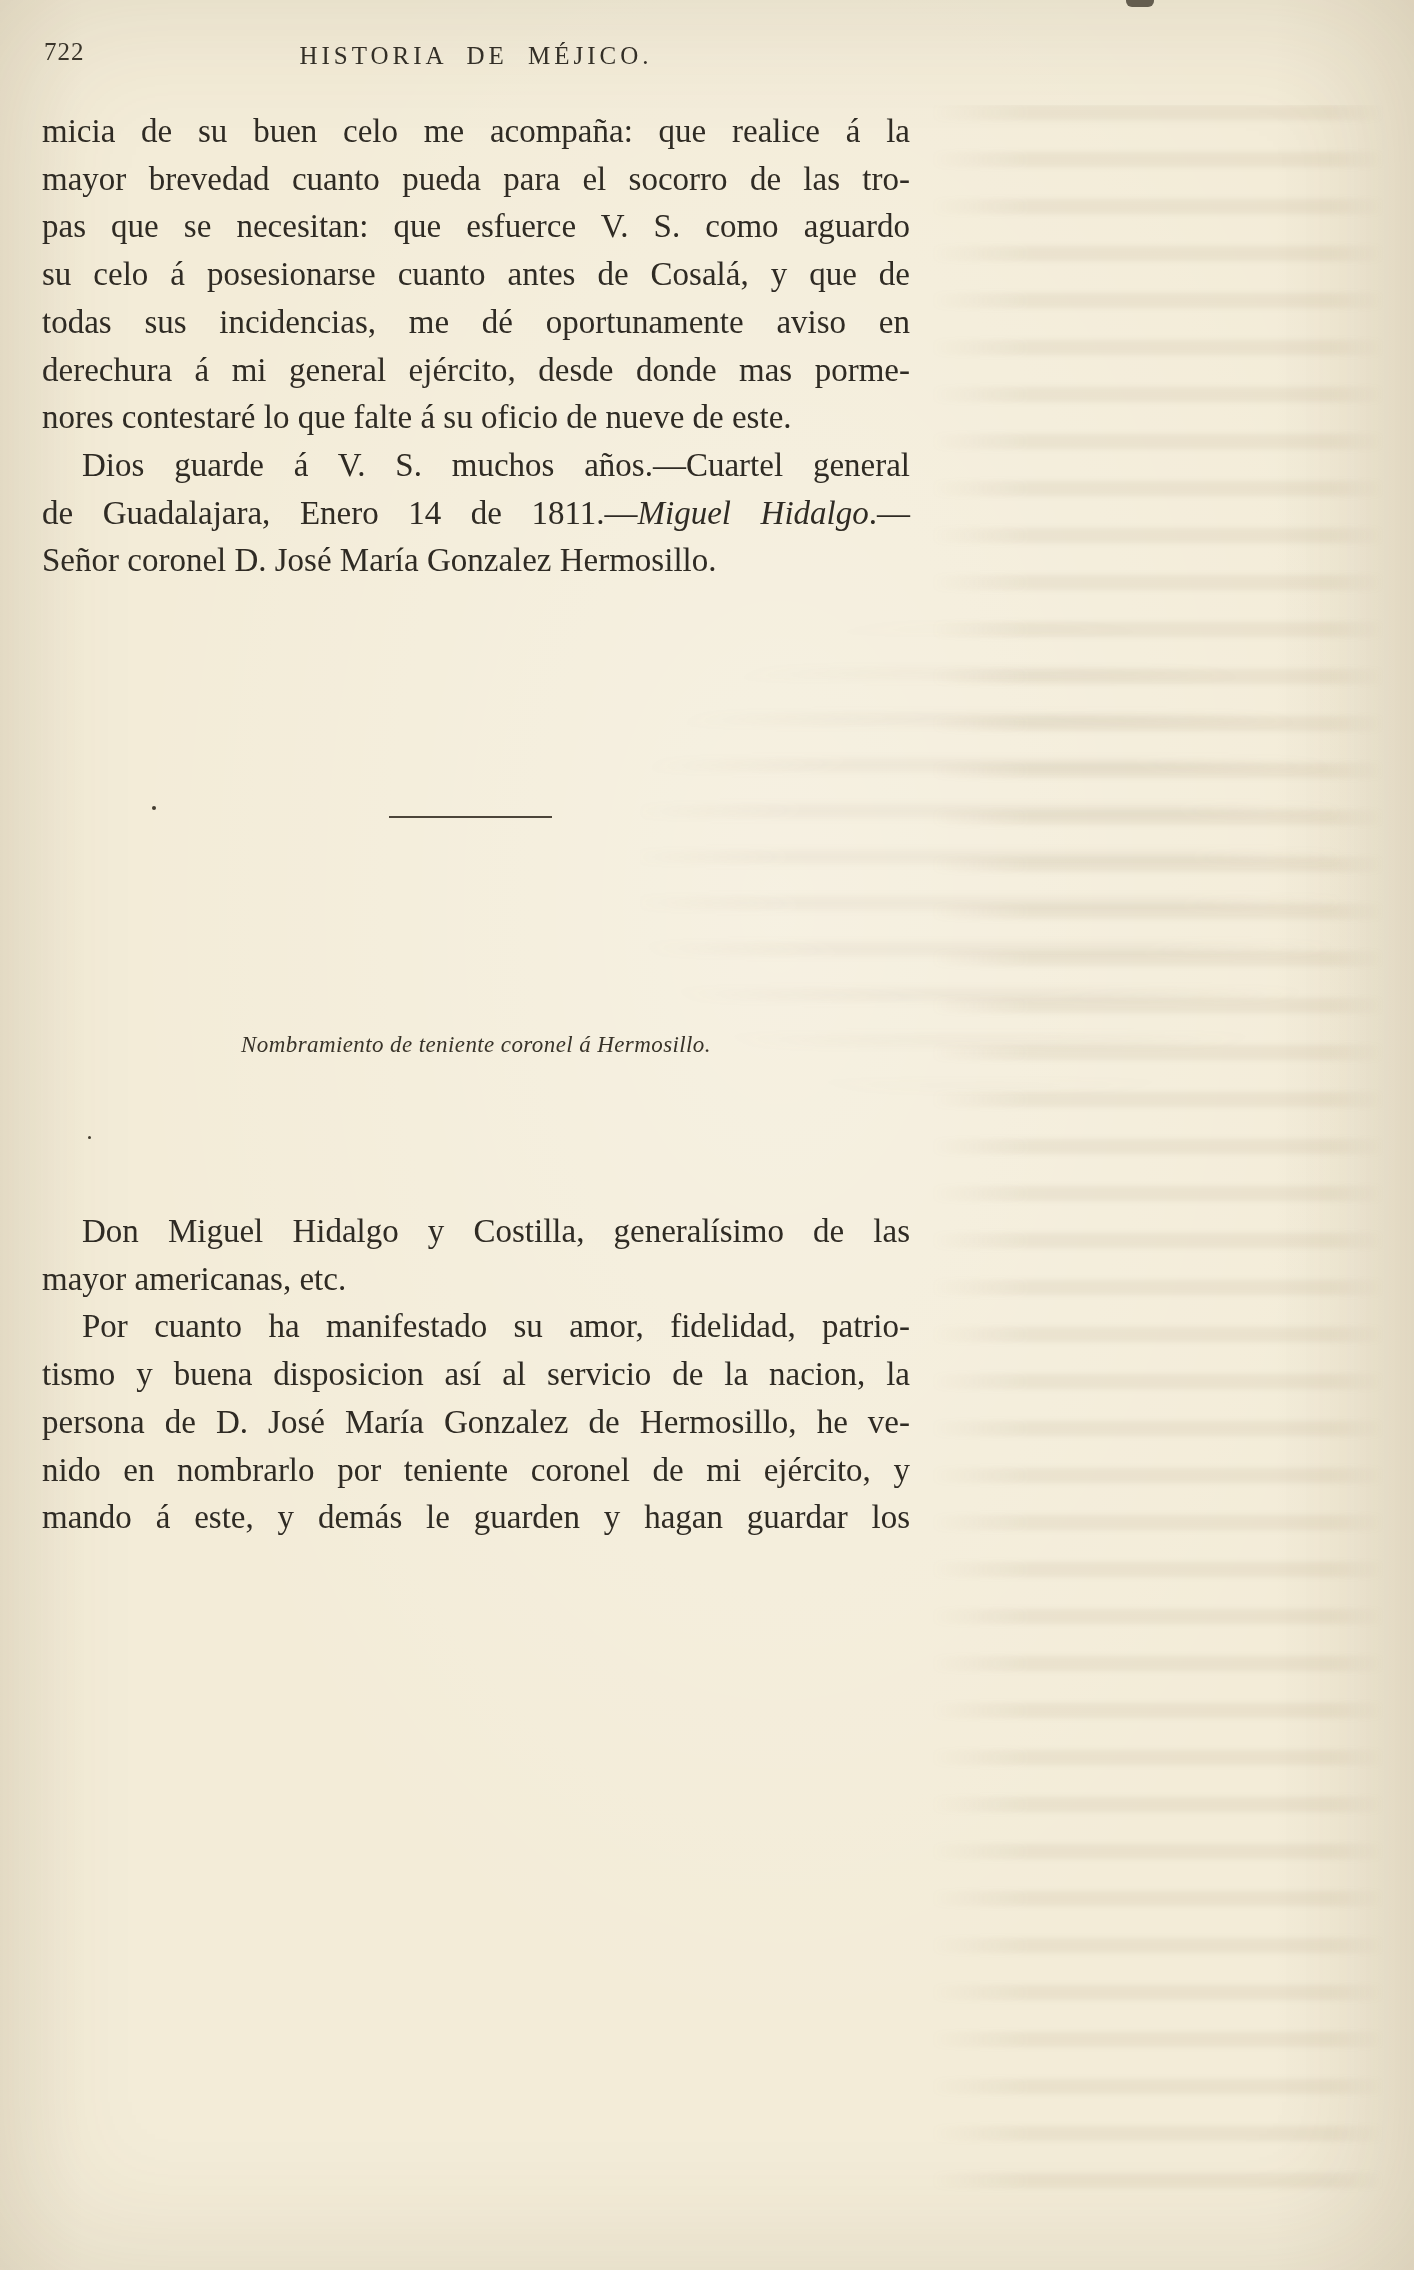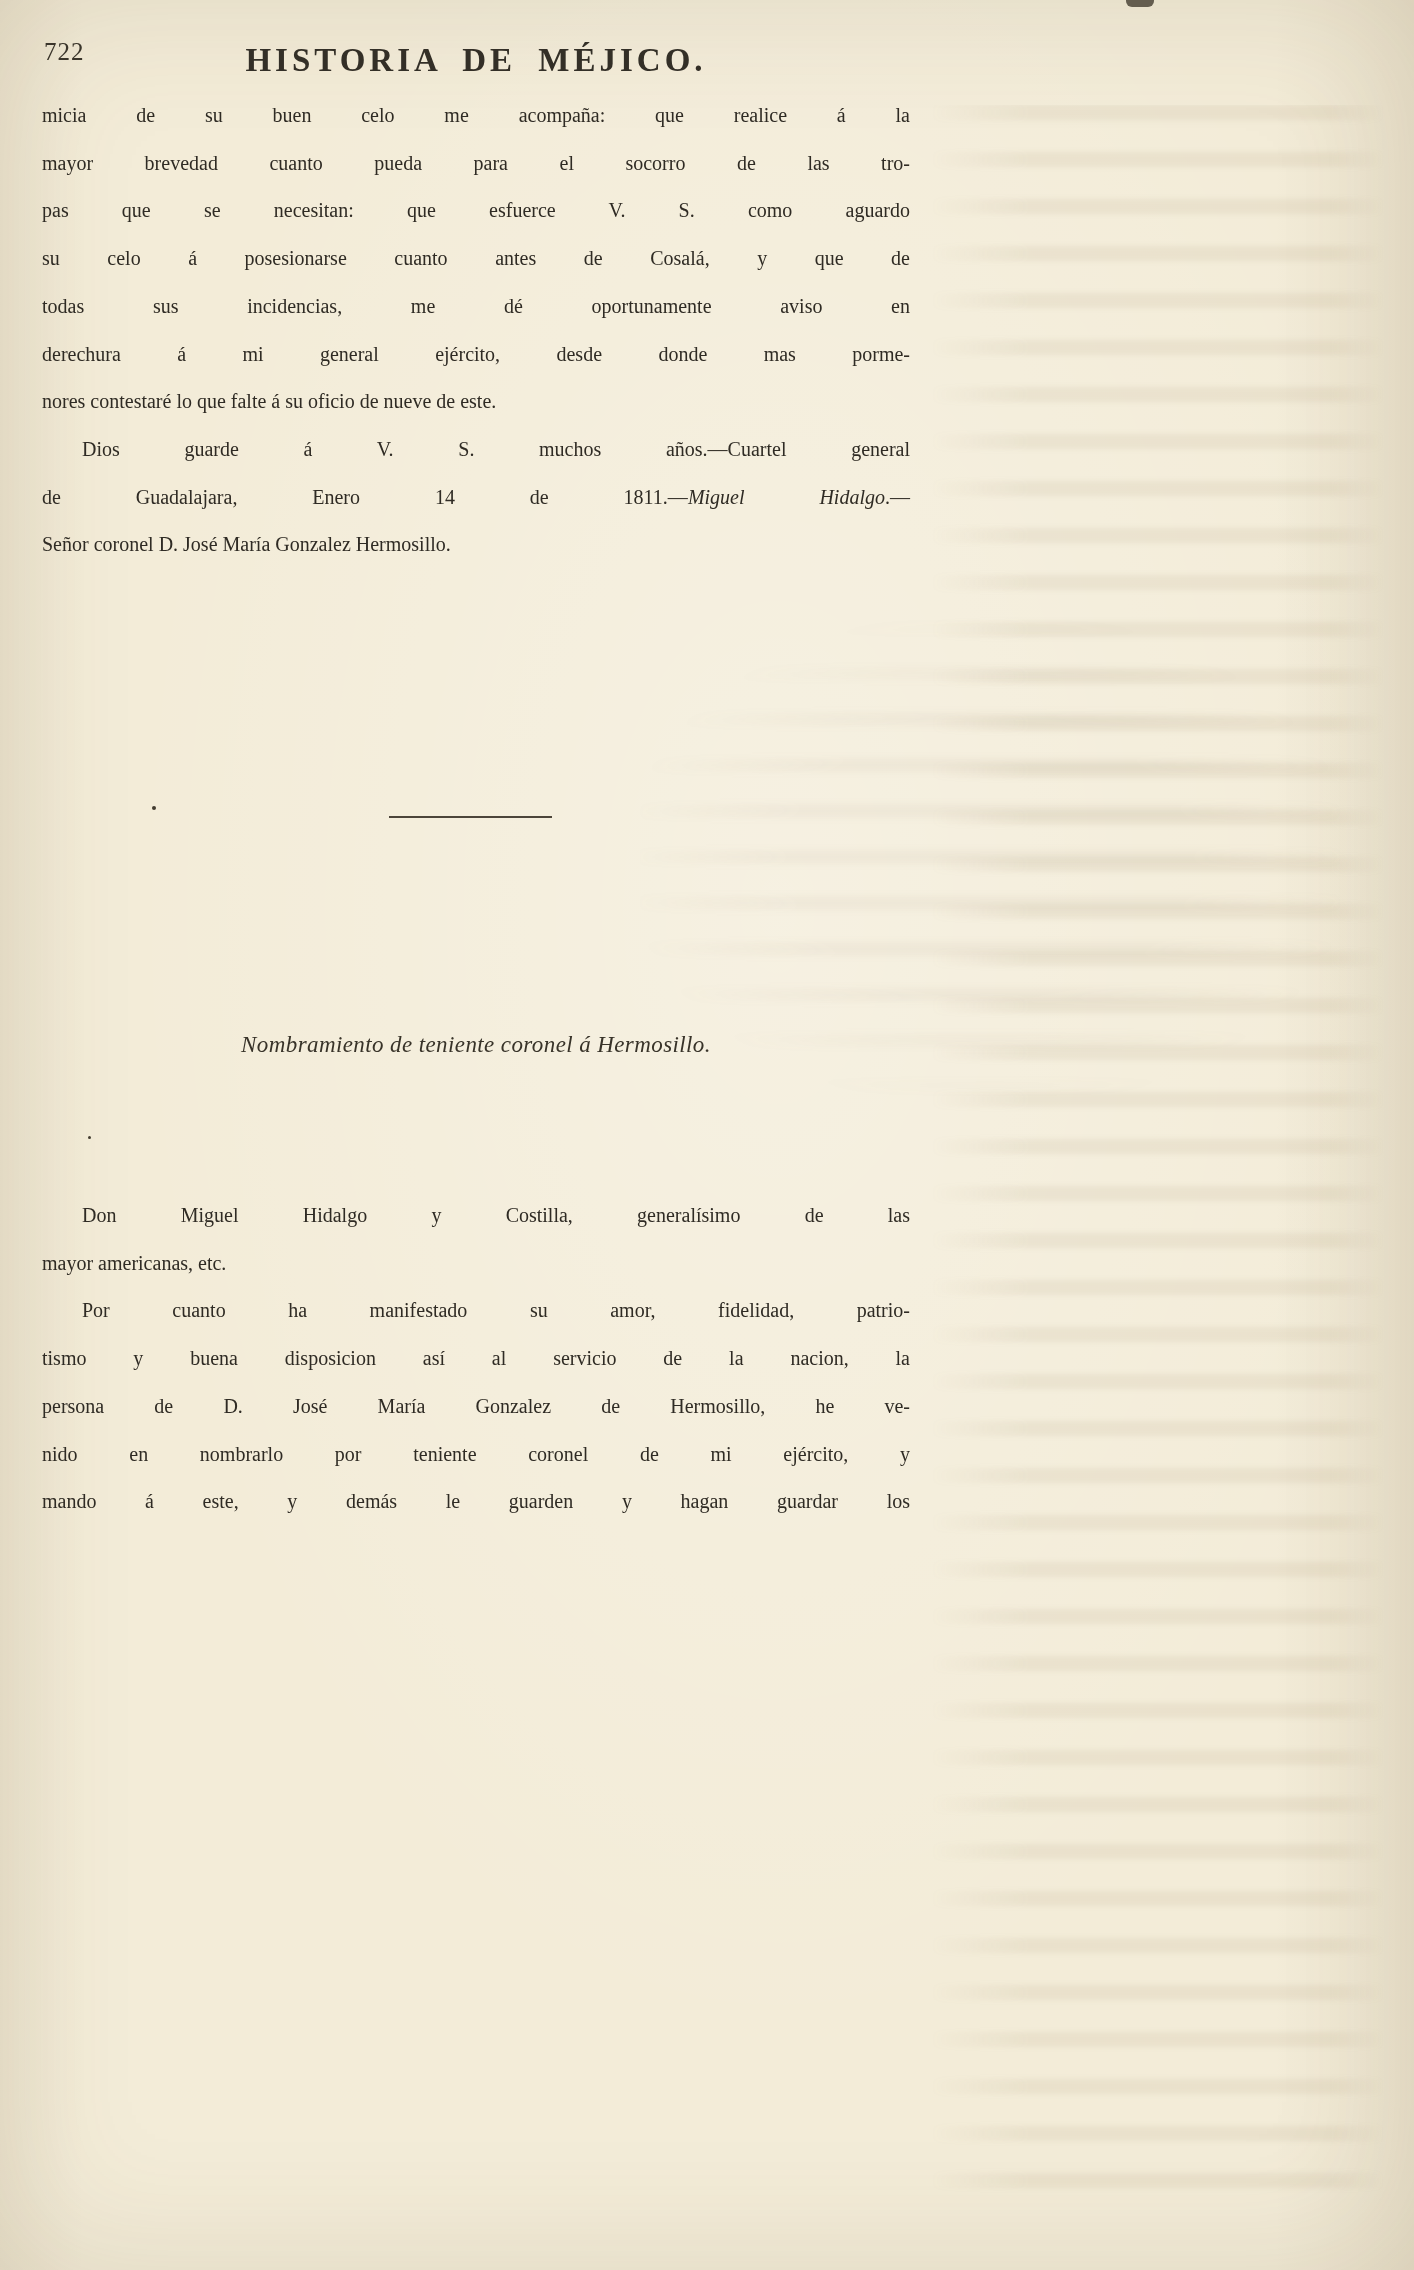--- a/index.html
+++ b/index.html
@@ -53,34 +53,35 @@
     top: 36px; left: 42px; width: 868px;
     height: 44px;
   }
   .folio {
     position: absolute; left: 2px; top: 2px;
     font-size: 25px; letter-spacing: 1px; color: #3a352b;
   }
   .running-title {
     display: block;
     text-align: center;
-    font-size: 33px;
-    font-weight: bold;
+    font-size: 25px;
+    font-weight: normal;
     letter-spacing: 4px;
     word-spacing: 10px;
     color: #332f27;
     padding-top: 6px;
   }
 
   .textblock {
     position: absolute;
     left: 42px; width: 868px;
-    font-size: 20px;
+    font-size: 33px;
     line-height: 47.7px;
     color: #2f2b24;
+    margin-top: 16px;
   }
   .tb1 { top: 92px; }
   .tb2 { top: 1192px; }
 
   .tl { white-space: normal; }
   .j  { text-align: justify; text-align-last: justify; }
   .indent { text-indent: 40px; }
   em { }
 
   .rule {

